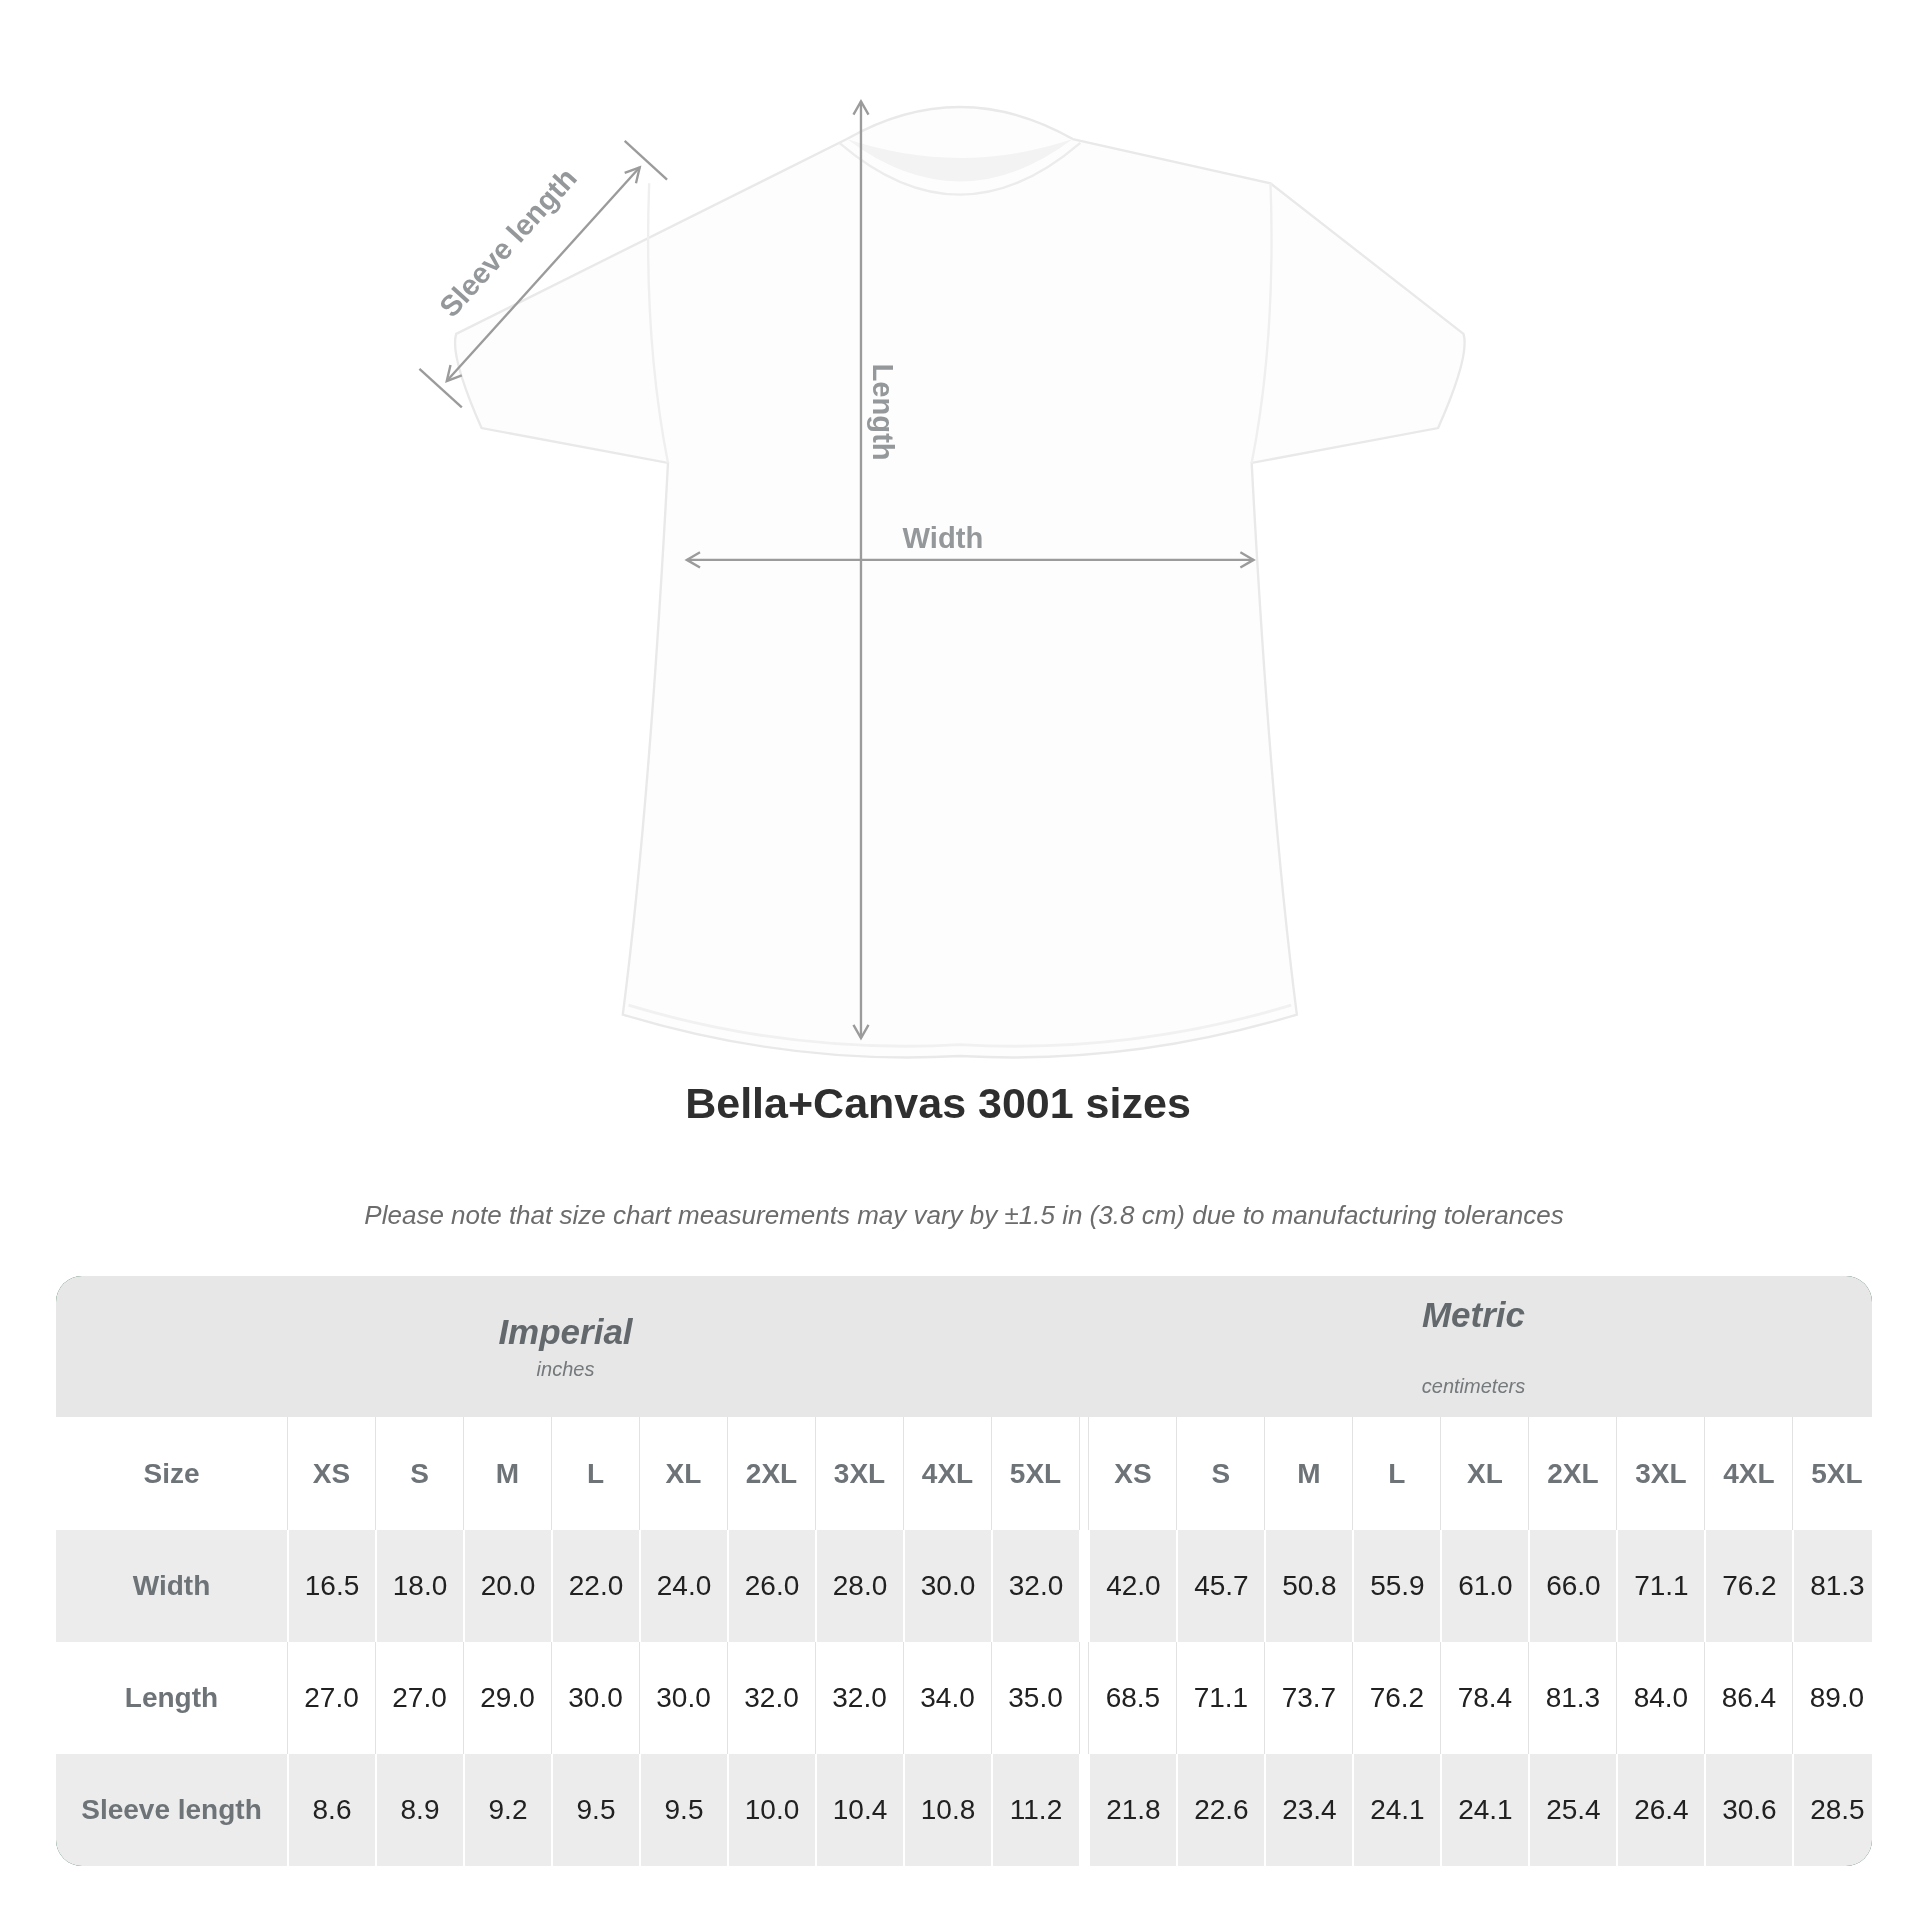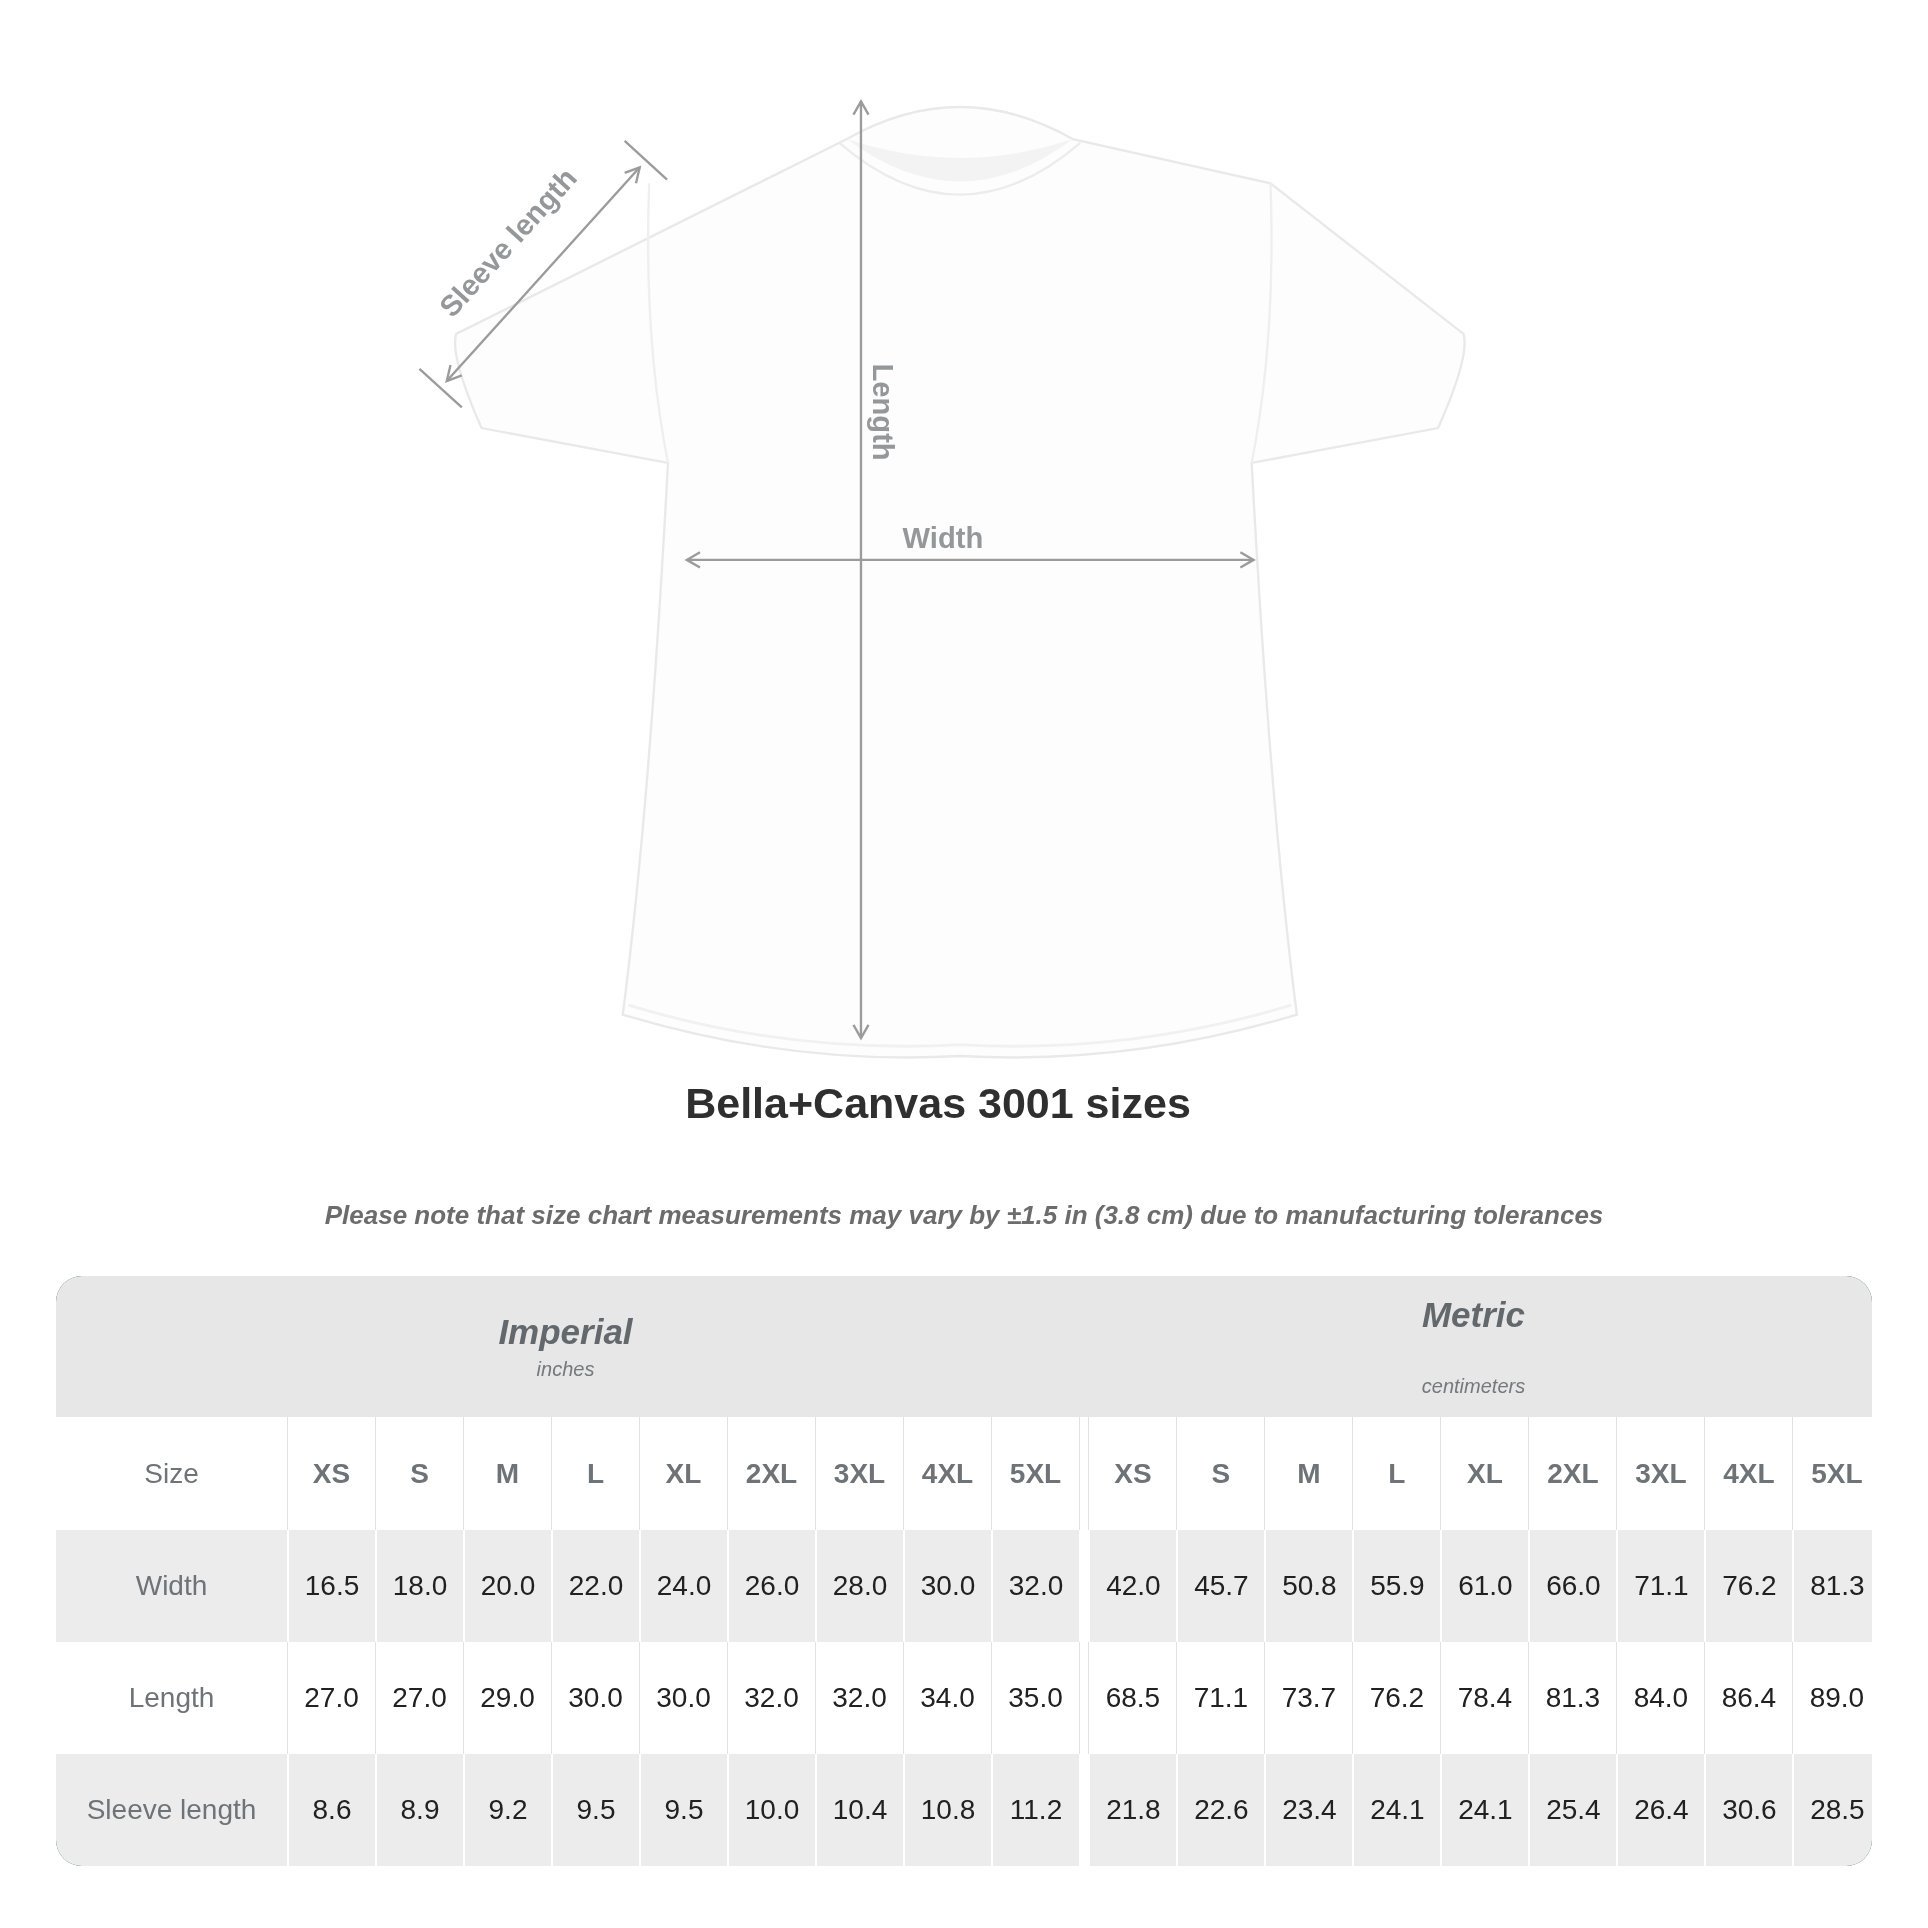--- a/index.html
+++ b/index.html
@@ -8,38 +8,38 @@
   .page{position:absolute;inset:0;background:#ffffff;}
 
   
   .diagram{position:absolute;left:282px;top:56px;width:1318px;height:1036px;}
   .dim-label{font-family:"Liberation Sans",sans-serif;font-weight:bold;font-size:31px;fill:#95989a;}
 
   
   .title{position:absolute;left:0;top:1079px;width:1876px;margin:0;text-align:center;
          font-size:43px;font-weight:bold;color:#2f2f2f;}
   .subtitle{position:absolute;left:0;top:1200px;width:1928px;margin:0;text-align:center;
-            font-size:26px;font-style:italic;color:#6c6c6c;font-weight:bold;}
+            font-size:26px;font-style:italic;color:#6c6c6c;}
 
   
   .size-table{position:absolute;left:56px;top:1276px;width:1816px;
               border-radius:26px;overflow:hidden;background:#14532d;}
   .band{display:flex;background:#e7e7e7;height:141px;}
   .band-cell{display:flex;flex-direction:column;align-items:center;justify-content:center;gap:5.6px;}
   .band-cell.left{width:1019px;}
   .band-cell.right{flex:1;gap:40px;}
   .band-name{font-size:35px;font-weight:bold;font-style:italic;color:#62686b;}
   .band-unit{font-size:20px;font-style:italic;color:#74797c;}
 
   .trow{display:grid;grid-template-columns:231px repeat(9,88px) 9.4px repeat(9,88px);}
   .row-hdr .cell{height:113px;}
   .row-data .cell{height:112px;}
   .cell{display:flex;align-items:center;justify-content:center;font-size:28px;color:#212121;
         box-sizing:border-box;}
-  .rlabel{font-weight:normal;color:#6d7377;}
+  .rlabel{font-weight:bold;color:#6d7377;}
   .hdr{font-weight:bold;color:#6d7377;}
   .row-white .cell{background:#ffffff;}
   .row-white .cell + .cell{border-left:0.9px solid #e2e2e2;}
   .row-gray .cell{background:#ececec;}
   .row-gray .cell + .cell{border-left:2.8px solid #ffffff;}
   .cell.divider{background:#ffffff !important;padding:0;}
 </style>
 </head>
 <body>
 

